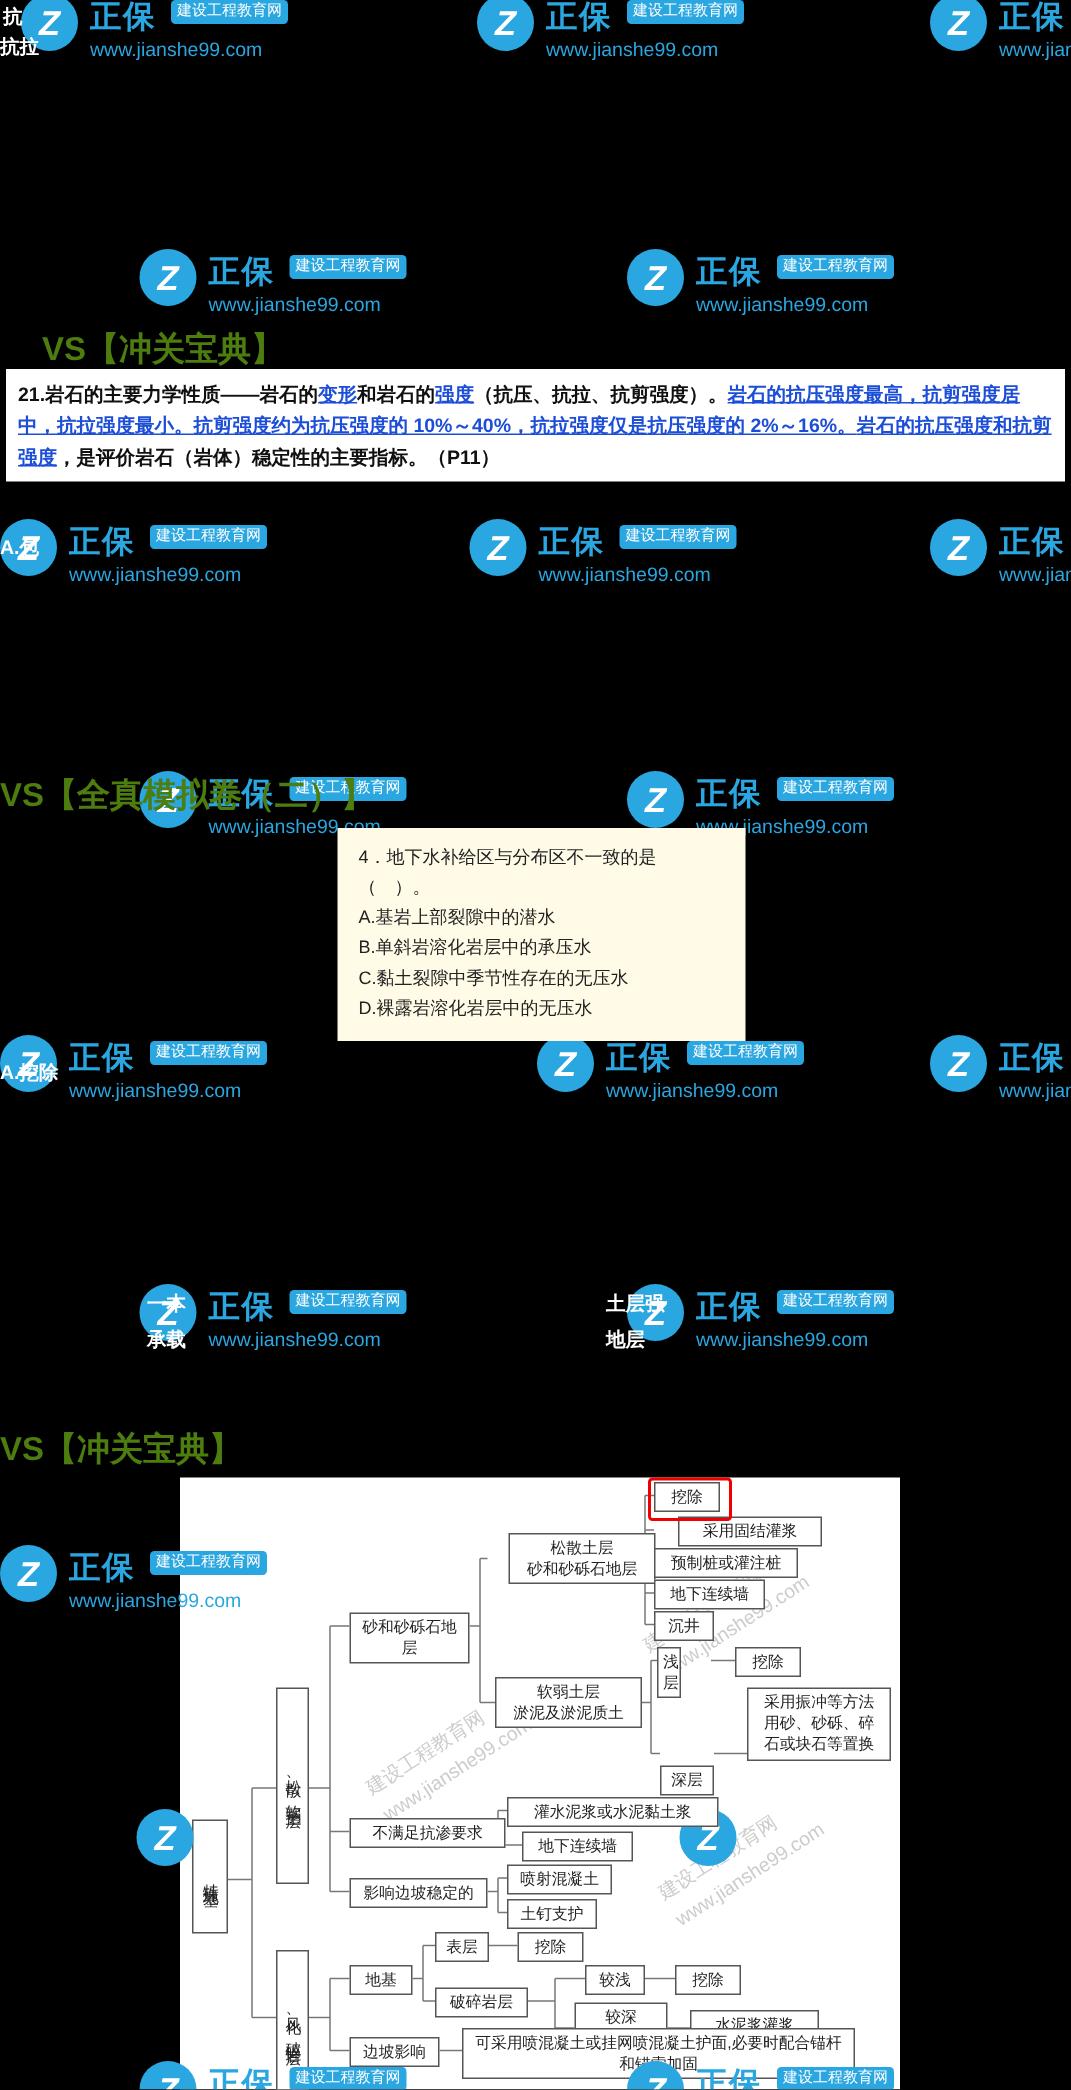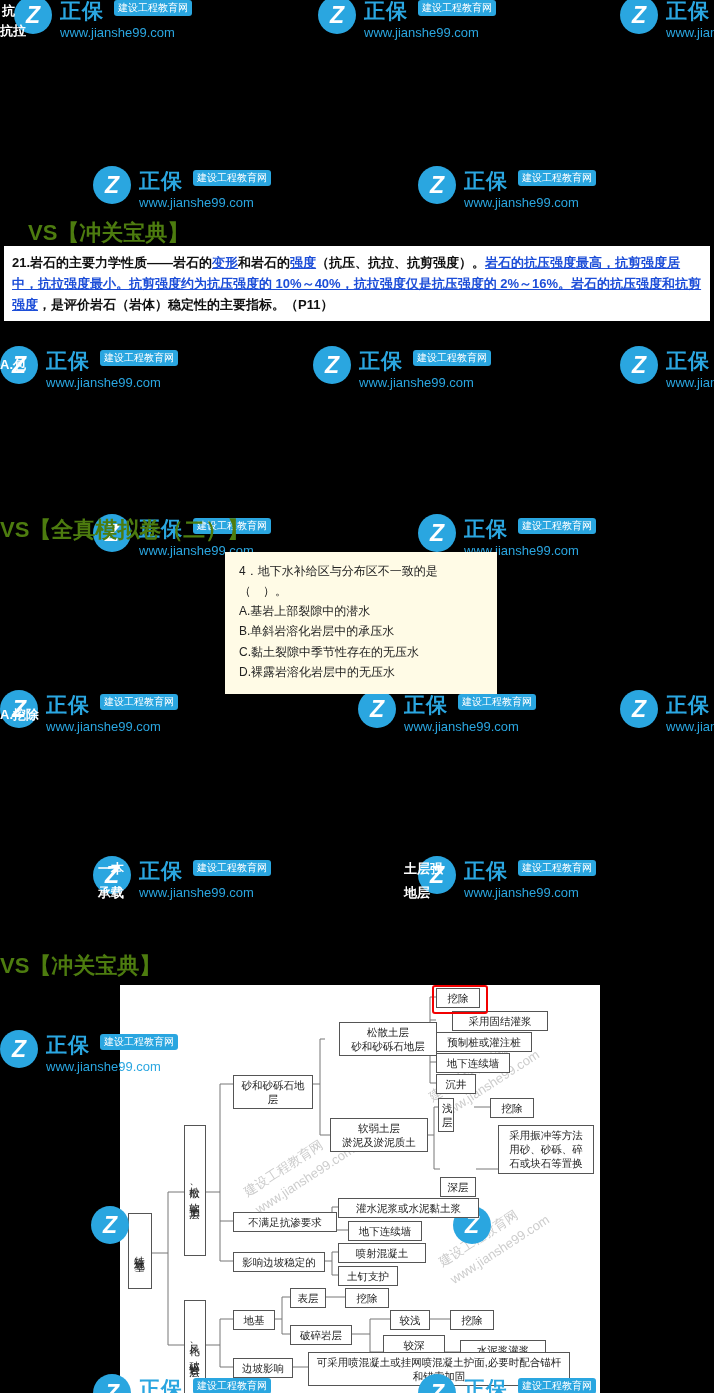--- a/index.html
+++ b/index.html
@@ -290,21 +290,21 @@
     <div class="node" style="left:320px;top:192px;width:36px">深层</div>
     <div class="node" style="left:378px;top:140px;width:96px">采用振冲等方法
 用砂、砂砾、碎
 石或块石等置换</div>
 
     <div class="node" style="left:113px;top:227px;width:104px">不满足抗渗要求</div>
     <div class="node" style="left:218px;top:213px;width:141px">灌水泥浆或水泥黏土浆</div>
     <div class="node" style="left:228px;top:236px;width:74px">地下连续墙</div>
 
     <div class="node" style="left:113px;top:267px;width:92px">影响边坡稳定的</div>
-    <div class="node" style="left:218px;top:258px;width:88px">喷射混凝土</div>
+    <div class="node" style="left:218px;top:258px;width:70px">喷射混凝土</div>
     <div class="node" style="left:218px;top:281px;width:60px">土钉支护</div>
 
     <div class="node" style="left:113px;top:325px;width:42px">地基</div>
     <div class="node" style="left:170px;top:303px;width:36px">表层</div>
     <div class="node" style="left:225px;top:303px;width:44px">挖除</div>
     <div class="node" style="left:170px;top:340px;width:62px">破碎岩层</div>
     <div class="node" style="left:270px;top:325px;width:40px">较浅</div>
     <div class="node" style="left:330px;top:325px;width:44px">挖除</div>
     <div class="node" style="left:263px;top:350px;width:62px">较深
 断层破碎带</div>

